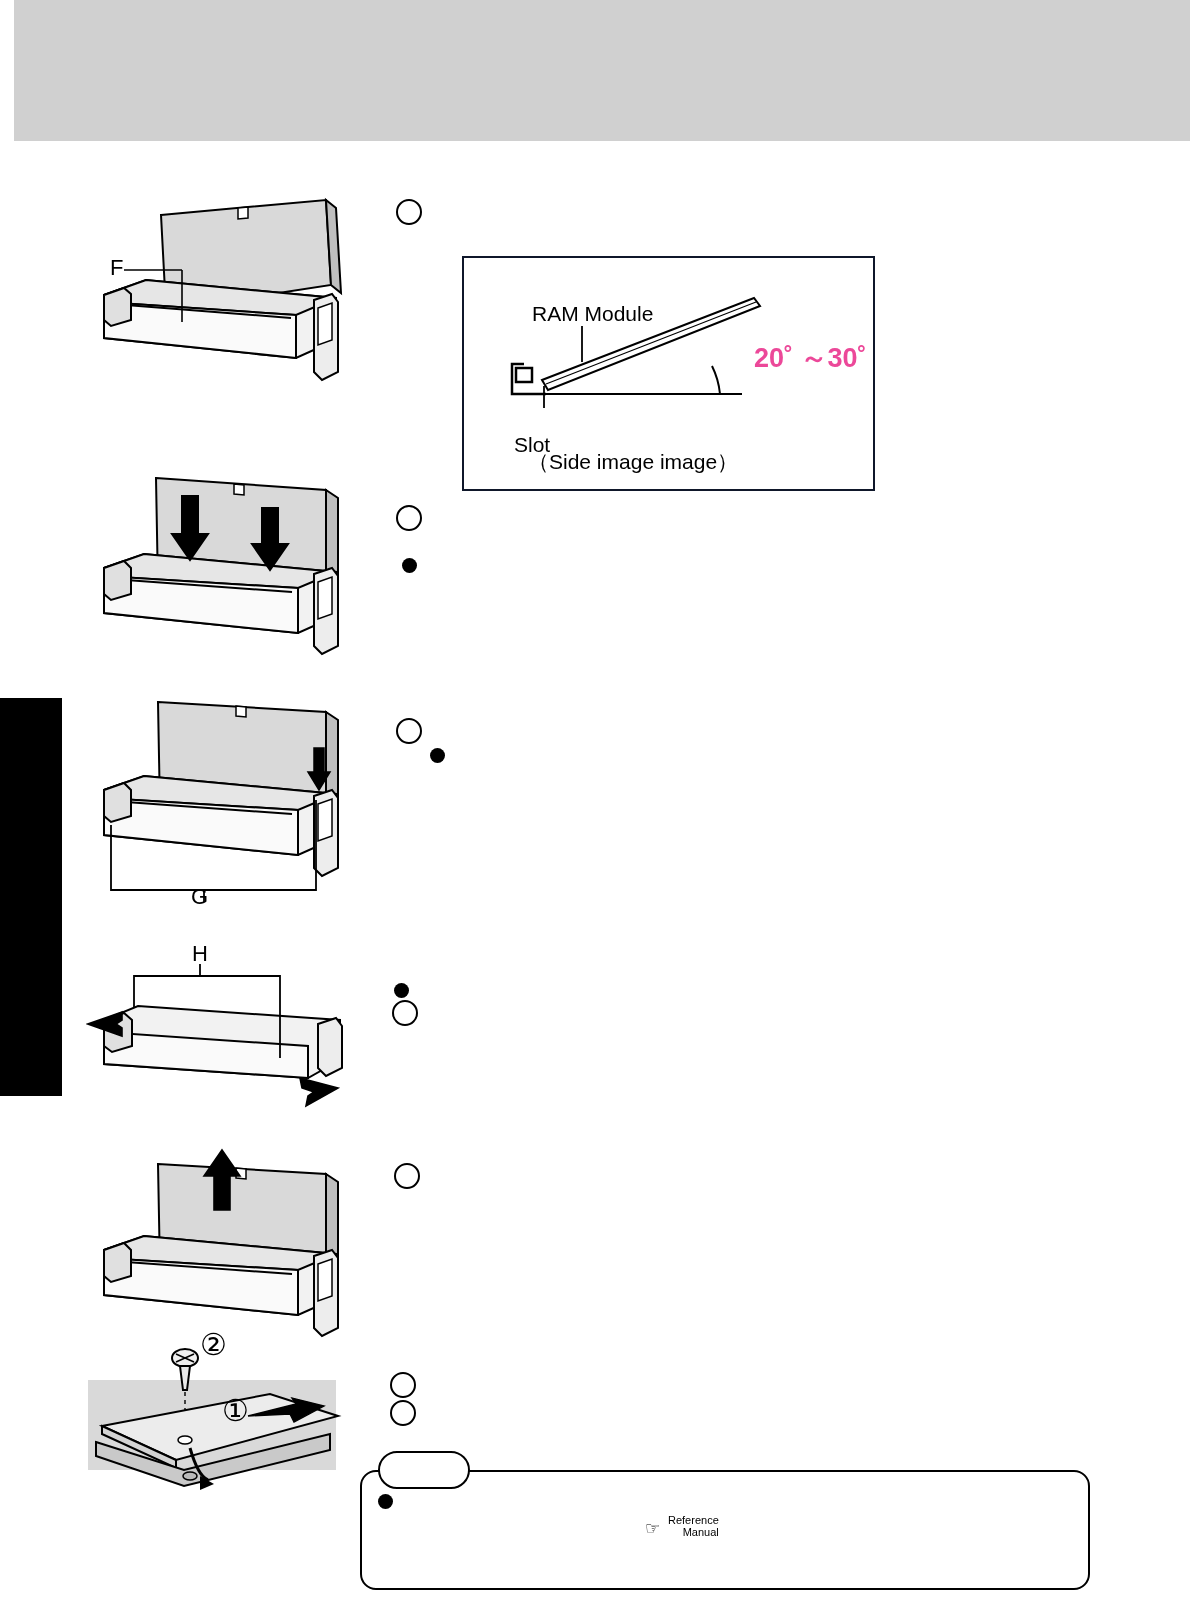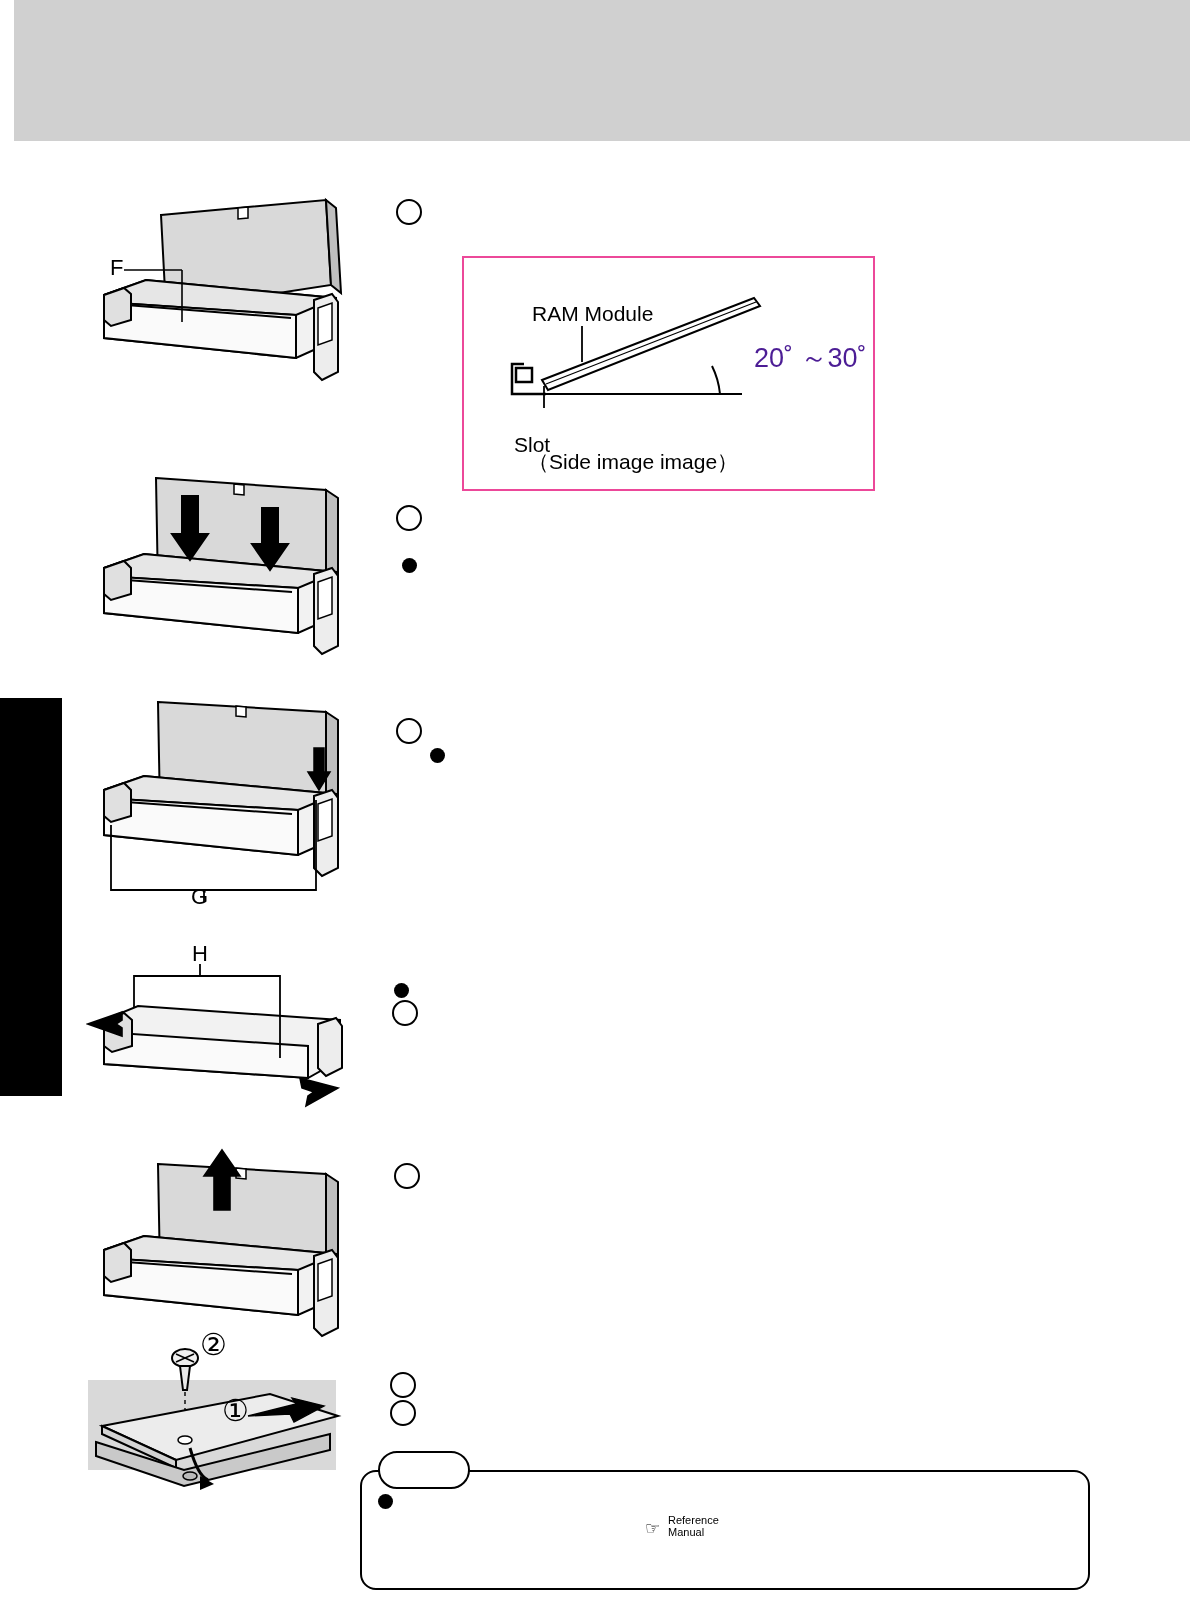--- a/index.html
+++ b/index.html
@@ -52,35 +52,36 @@
     border-radius: 50%;
   }
 
   
   .sideview-box {
     position: absolute;
     left: 462px;
     top: 256px;
     width: 413px;
     height: 235px;
-    border: 2px solid #ec4899;
+    border: 2px solid #0f172a;
     box-sizing: border-box;
     background: #fff;
   }
   .sv-label {
     position: absolute;
     font-size: 21px;
     color: #000;
     white-space: nowrap;
   }
   .sv-angle {
     position: absolute;
     font-size: 27px;
-    color: #4c1d95;
+    color: #ec4899;
     white-space: nowrap;
+    font-weight: bold;
   }
   .sv-caption {
     position: absolute;
     font-size: 21px;
     color: #000;
     white-space: nowrap;
   }
 
   
   .note-box {
@@ -106,20 +107,21 @@
     background: #fff;
   }
   .ref-manual {
     position: absolute;
     left: 668px;
     top: 1514px;
     font-size: 11px;
     line-height: 12px;
     color: #000;
     white-space: nowrap;
+    text-align: right;
   }
   .ref-hand {
     position: absolute;
     left: 645px;
     top: 1518px;
     font-size: 17px;
     color: #000;
   }
 
   

